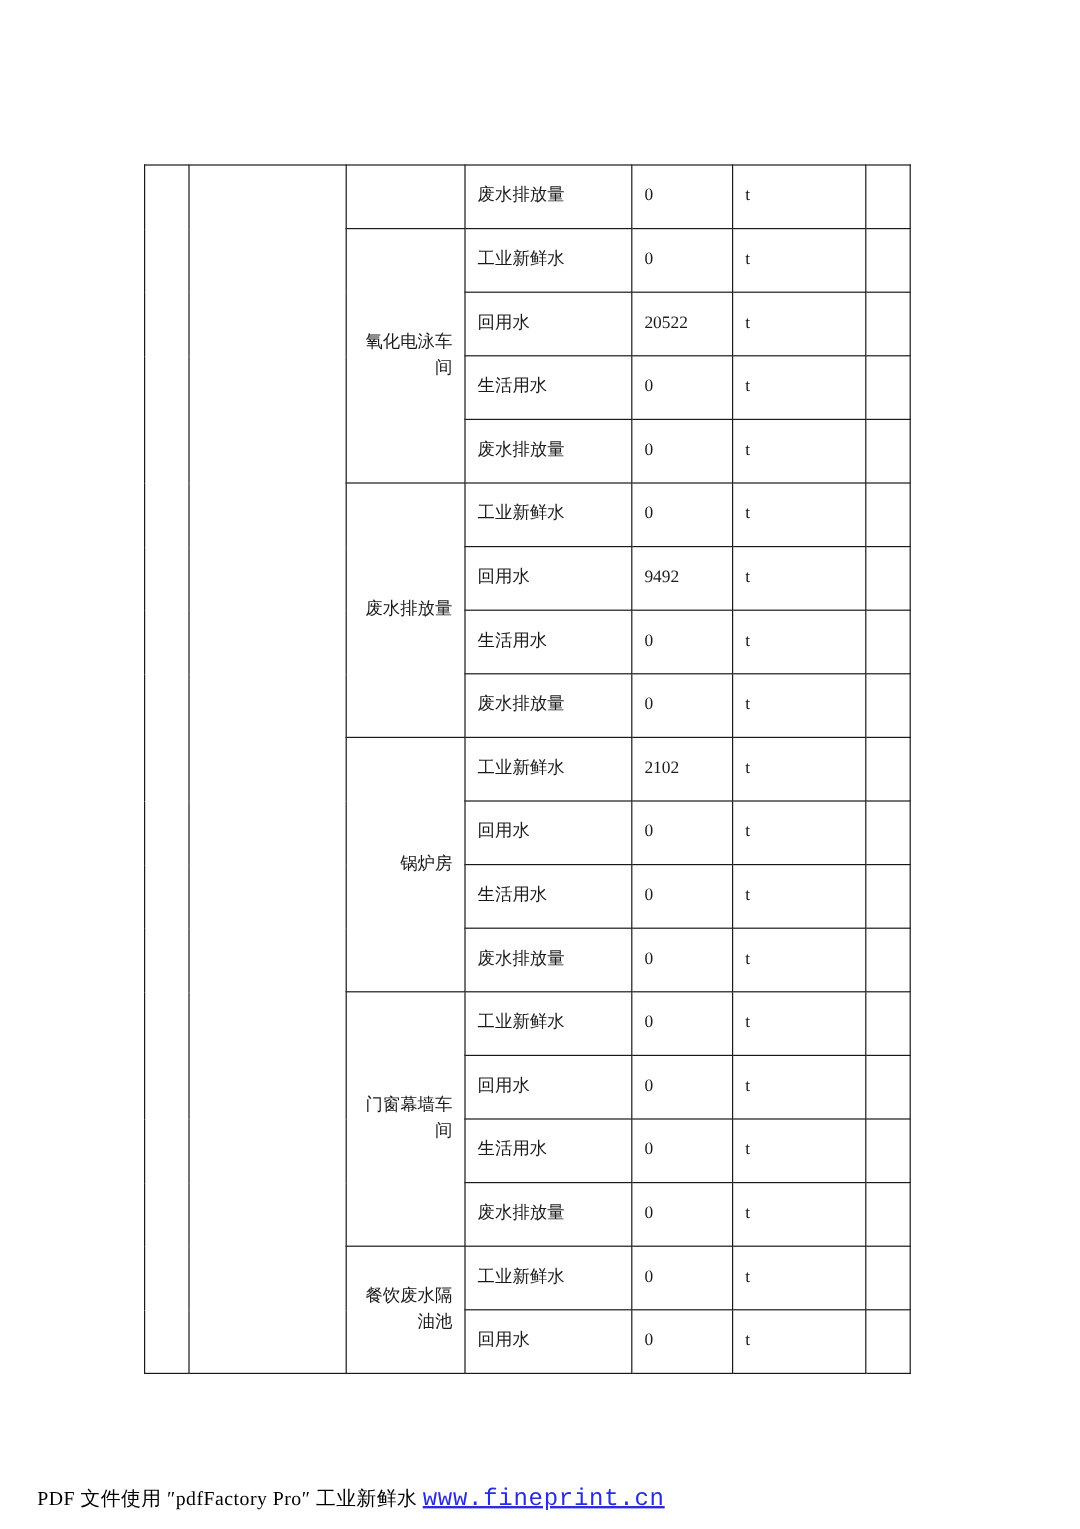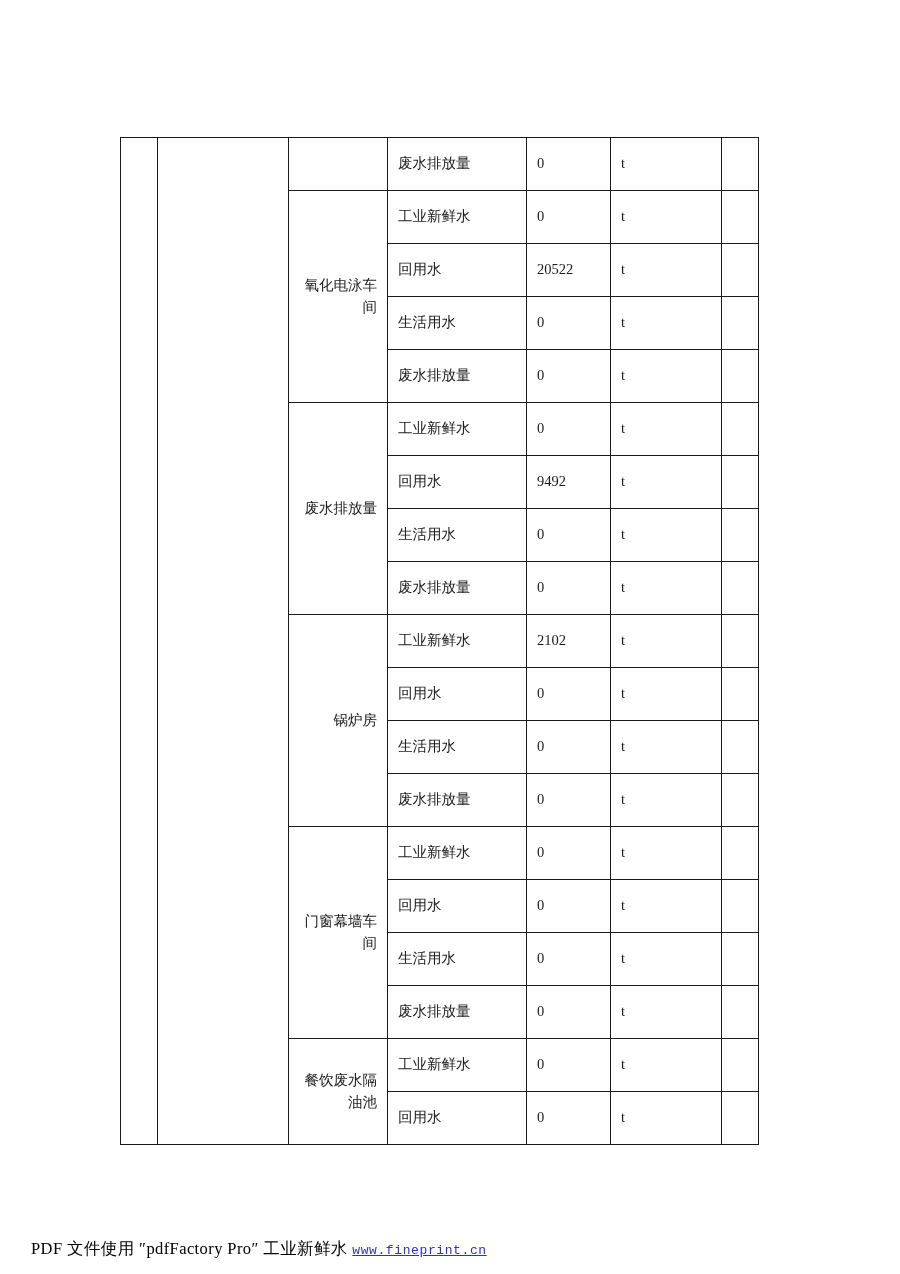--- a/index.html
+++ b/index.html
@@ -75,21 +75,21 @@
     color: #000000;
     font-family: "Liberation Serif", "DejaVu Serif", serif;
     letter-spacing: 0.4px;
   }
   #footer .seg { }
   #footer .fp-link {
     color: #2b2be0;
     text-decoration: underline;
     font-family: "Liberation Mono", "DejaVu Sans Mono", monospace;
     letter-spacing: 0.6px;
-    font-size: 13px;
+    font-size: 20px;
   }
 </style>
 </head>
 <body>
 
 <div id="page">
 
   <table id="water-table">
     <colgroup>
       <col class="col-a">

